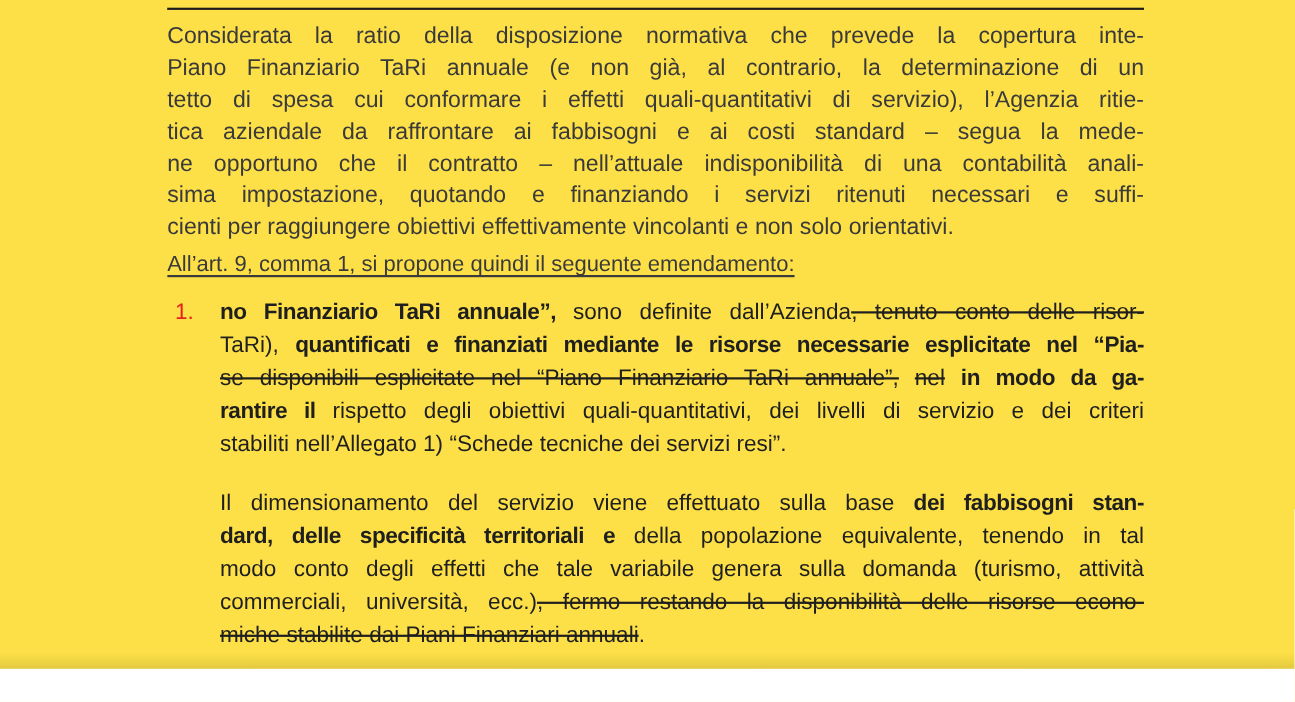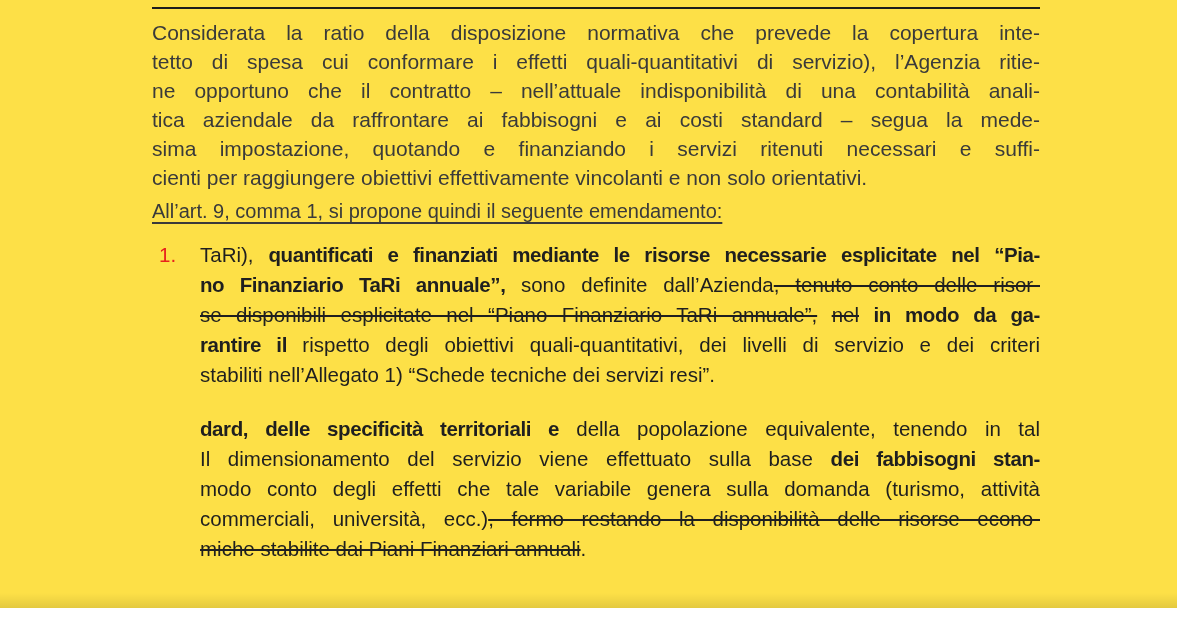--- a/index.html
+++ b/index.html
@@ -81,41 +81,42 @@
 </style>
 </head>
 <body>
 
 <div class="page">
   <div class="content">
     <div class="top-rule"></div>
 
   <div class="block paragraph">
         <div class="line jl"><span class="">Considerata la ratio della disposizione normativa che prevede la copertura inte-</span></div>
+        <div class="line jl"><span class="">Piano Finanziario TaRi annuale (e non già, al contrario, la determinazione di un</span></div>
         <div class="line jl"><span class="">tetto di spesa cui conformare i effetti quali-quantitativi di servizio), l’Agenzia ritie-</span></div>
+        <div class="line jl"><span class="">tica aziendale da raffrontare ai fabbisogni e ai costi standard – segua la mede-</span></div>
         <div class="line jl"><span class="">ne opportuno che il contratto – nell’attuale indisponibilità di una contabilità anali-</span></div>
-        <div class="line jl"><span class="">tica aziendale da raffrontare ai fabbisogni e ai costi standard – segua la mede-</span></div>
         <div class="line jl"><span class="">sima impostazione, quotando e finanziando i servizi ritenuti necessari e suffi-</span></div>
         <div class="line"><span class="">cienti per raggiungere obiettivi effettivamente vincolanti e non solo orientativi.</span></div>
       </div>
       <div class="block heading">
         <div class="line"><span class="u">All’art. 9, comma 1, si propone quindi il seguente emendamento:</span></div>
       </div>
       <div class="block list-item">
         <span class="marker">1.</span>
         <div class="list-text">
+          <div class="line jl"><span class="b ">no Finanziario TaRi annuale”, </span><span class="">sono definite dall’Azienda</span><span class="s ">, tenuto conto delle risor-</span></div>
           <div class="line jl"><span class="">TaRi), </span><span class="b ">quantificati e finanziati mediante le risorse necessarie esplicitate nel “Pia-</span></div>
-          <div class="line jl"><span class="b ">no Finanziario TaRi annuale”, </span><span class="">sono definite dall’Azienda</span><span class="s ">, tenuto conto delle risor-</span></div>
           <div class="line jl"><span class="s ">se disponibili esplicitate nel “Piano Finanziario TaRi annuale”,</span><span class=""> </span><span class="s ">nel</span><span class=""> </span><span class="b ">in modo da ga-</span></div>
           <div class="line jl"><span class="b ">rantire il </span><span class="">rispetto degli obiettivi quali-quantitativi, dei livelli di servizio e dei criteri</span></div>
           <div class="line"><span class="">stabiliti nell’Allegato 1) “Schede tecniche dei servizi resi”.</span></div>
         </div>
       </div>
       <div class="block list-paragraph">
+        <div class="line jl"><span class="">Il dimensionamento del servizio viene effettuato sulla base </span><span class="b ">dei fabbisogni stan-</span></div>
         <div class="line jl"><span class="b ">dard, delle specificità territoriali e </span><span class="">della popolazione equivalente, tenendo in tal</span></div>
-        <div class="line jl"><span class="">Il dimensionamento del servizio viene effettuato sulla base </span><span class="b ">dei fabbisogni stan-</span></div>
         <div class="line jl"><span class="">modo conto degli effetti che tale variabile genera sulla domanda (turismo, attività</span></div>
         <div class="line jl"><span class="">commerciali, università, ecc.)</span><span class="s ">, fermo restando la disponibilità delle risorse econo-</span></div>
         <div class="line"><span class="s ">miche stabilite dai Piani Finanziari annuali</span><span class="">.</span></div>
       </div>
     </div>
   <div class="bottom-shadow"></div>
 </div>
 
 </body></html>

